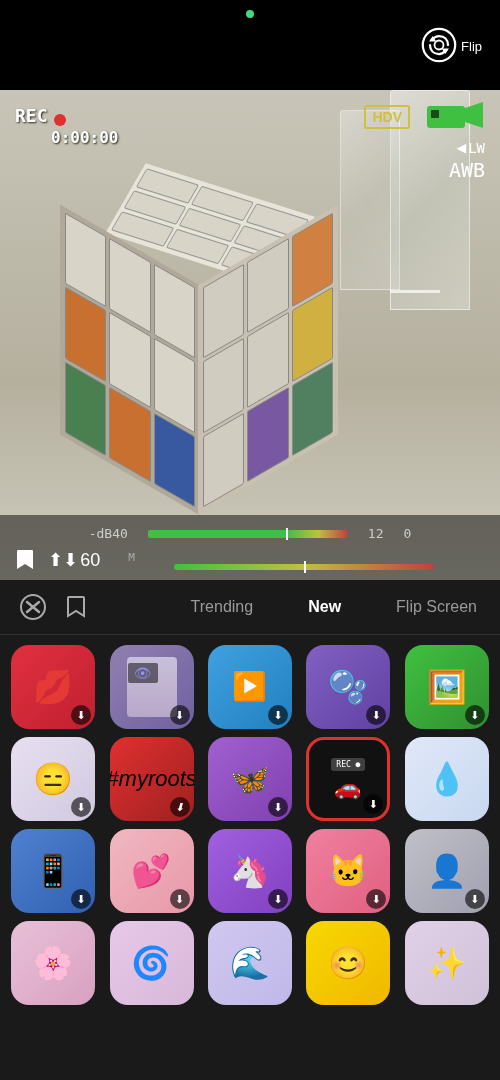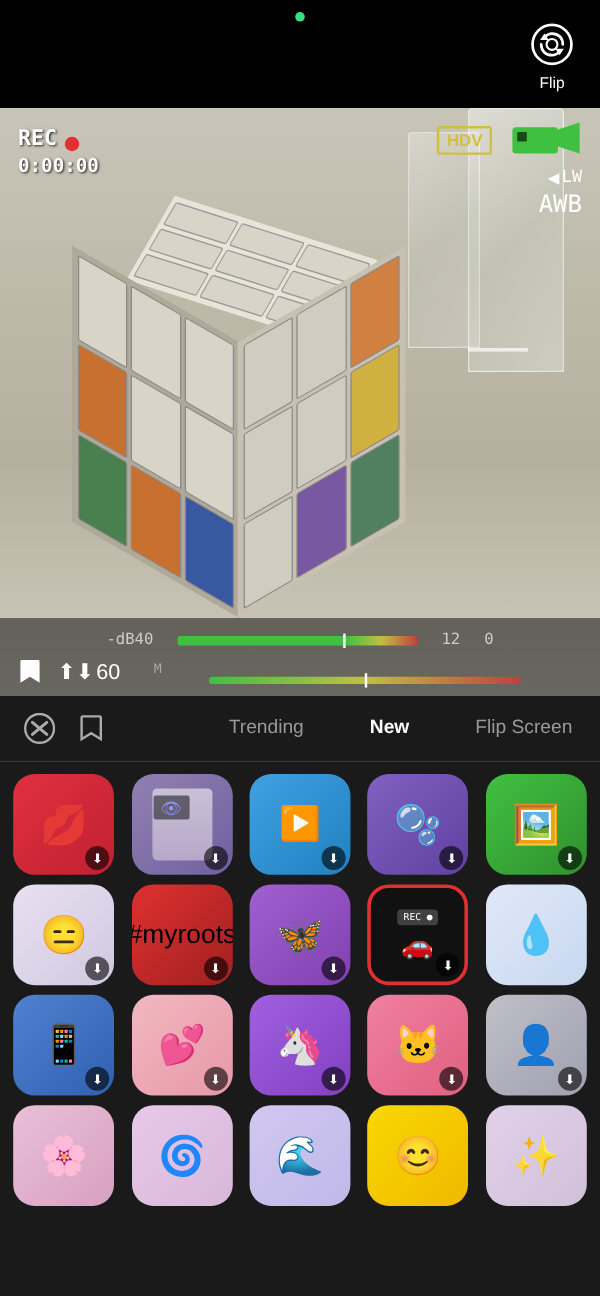--- a/index.html
+++ b/index.html
@@ -30,21 +30,21 @@
       background: #3ddc84;
       border-radius: 50%;
       position: absolute;
       top: 10px;
       left: 50%;
       transform: translateX(-50%);
     }
 
     .flip-btn {
       display: flex;
-      flex-direction: column;
+      flex-direction: row;
       align-items: center;
       cursor: pointer;
     }
 
     .flip-icon {
       width: 44px;
       height: 44px;
       display: flex;
       align-items: center;
       justify-content: center;
@@ -206,20 +206,21 @@
       border-radius: 50%;
     }
 
     .timecode {
       color: #fff;
       font-size: 16px;
       font-family: monospace;
       font-weight: bold;
       margin-top: 2px;
       text-shadow: 1px 1px 2px rgba(0,0,0,0.8);
+      margin-left: 36px;
     }
 
     .hdv-badge {
       position: absolute;
       top: 15px;
       right: 90px;
       background: transparent;
       border: 2px solid #d0c040;
       color: #d0c040;
       font-size: 14px;
@@ -420,21 +421,21 @@
       font-size: 11px;
     }
 
     
     .app-1 { background: linear-gradient(135deg, #e03040, #c02030); display: flex; align-items: center; justify-content: center; }
     .app-2 { background: linear-gradient(135deg, #9080b0, #7060a0); display: flex; align-items: center; justify-content: center; }
     .app-3 { background: linear-gradient(135deg, #40a0e0, #2080c0); display: flex; align-items: center; justify-content: center; }
     .app-4 { background: linear-gradient(135deg, #8060c0, #6040a0); display: flex; align-items: center; justify-content: center; }
     .app-5 { background: linear-gradient(135deg, #40c040, #309030); display: flex; align-items: center; justify-content: center; }
     .app-6 { background: linear-gradient(135deg, #e8e0f0, #d0c8e0); display: flex; align-items: center; justify-content: center; }
-    .app-7 { background: linear-gradient(135deg, #e03030, #a02020); display: flex; align-items: center; justify-content: center; }
+    .app-7 { background: linear-gradient(135deg, #e03030, #a02020); display: flex; align-items: center; justify-content: center; font-style: italic; }
     .app-8 { background: linear-gradient(135deg, #a060d0, #8040b0); display: flex; align-items: center; justify-content: center; }
     .app-9 { background: linear-gradient(135deg, #1a1a2e, #000022); display: flex; align-items: center; justify-content: center; position: relative; }
     .app-10 { background: linear-gradient(135deg, #e8f0ff, #d0e0f8); display: flex; align-items: center; justify-content: center; }
     .app-11 { background: linear-gradient(135deg, #5080d0, #3060b0); display: flex; align-items: center; justify-content: center; }
     .app-12 { background: linear-gradient(135deg, #f0b8c0, #e898a8); display: flex; align-items: center; justify-content: center; }
     .app-13 { background: linear-gradient(135deg, #a060e0, #8040c0); display: flex; align-items: center; justify-content: center; }
     .app-14 { background: linear-gradient(135deg, #f080a0, #e06080); display: flex; align-items: center; justify-content: center; }
     .app-15 { background: linear-gradient(135deg, #c0c0c8, #a0a0b0); display: flex; align-items: center; justify-content: center; }
 
     .app-emoji {

